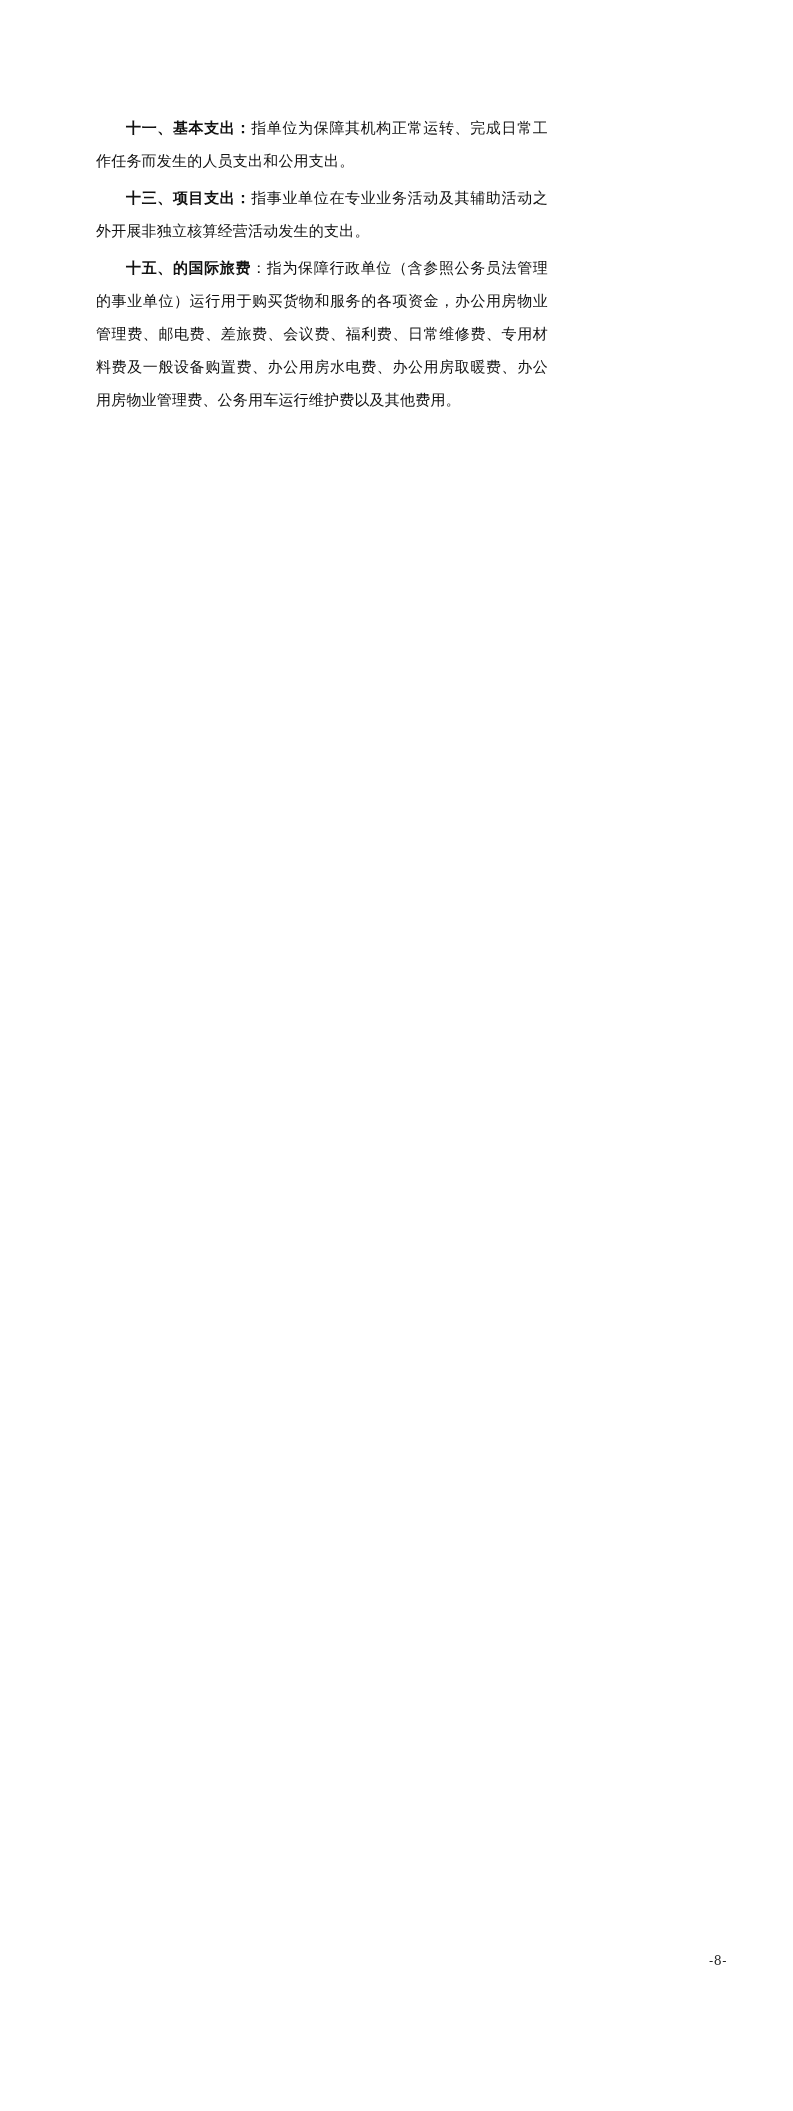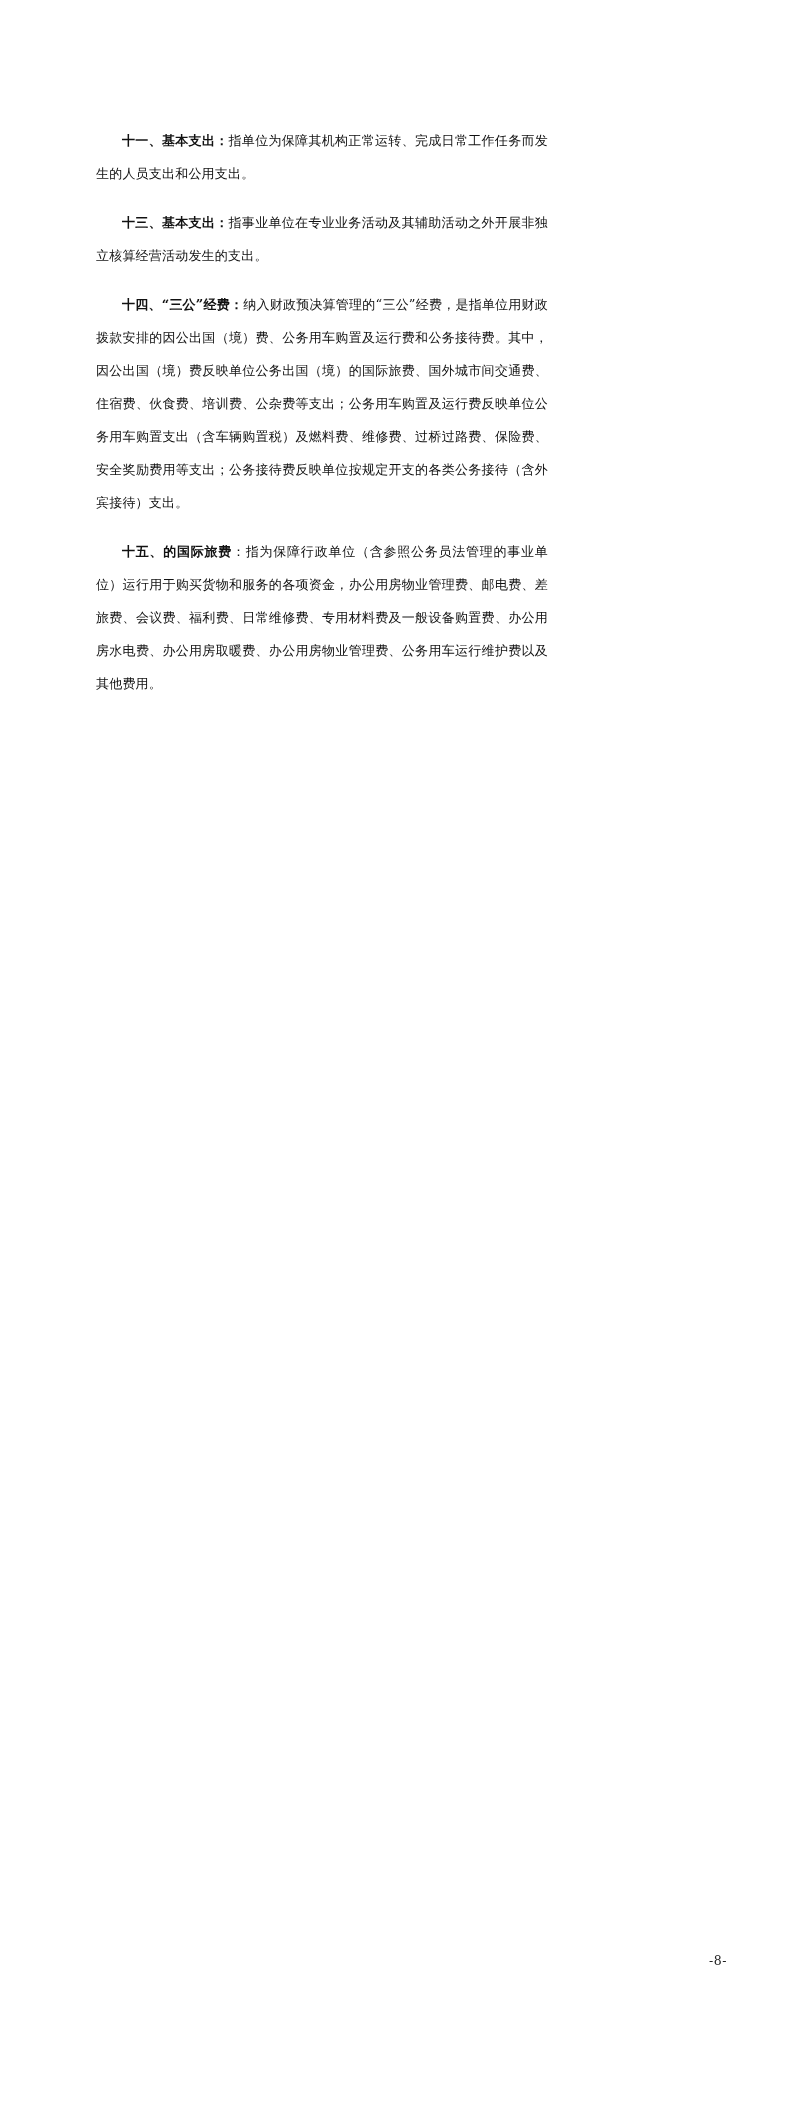--- a/index.html
+++ b/index.html
@@ -17,22 +17,22 @@
     font-family: "DejaVu Serif", "Liberation Serif", serif;
     color: #000000;
   }
   .content {
     position: absolute;
     left: 96px;
     top: 108px;
     width: 452px;
   }
   .para {
-    margin: 16px 0 2px 0;
-    font-size: 13px;
+    margin: 4px 0 2px 0;
+    font-size: 15px;
     line-height: 33px;
     text-align: justify;
     text-justify: inter-ideograph;
     text-indent: 2em;
     letter-spacing: 0.2px;
     color: #111111;
   }
   .para .lead {
     font-weight: bold;
   }
@@ -49,23 +49,22 @@
 </head>
 <body>
 
 <div class="page">
 
   <div class="content">
 
     <p class="para"><span class="lead">十一、基本支出：</span><span>指单位为保障其机构正常运转、完成日常工作任务而发生的人员支出和公用支出。</span></p>
 
 
-    <p class="para"><span class="lead">十三、基本支出：</span><span>指事业单位在专业业务活动及其辅助活动之外开展非独立核算经营活动发生的支出。</span></p>
+    <p class="para"><span class="lead">十三、项目支出：</span><span>指事业单位在专业业务活动及其辅助活动之外开展非独立核算经营活动发生的支出。</span></p>
 
-    <p class="para"><span class="lead">十四、“三公”经费：</span><span>纳入财政预决算管理的“三公”经费，是指单位用财政拨款安排的因公出国（境）费、公务用车购置及运行费和公务接待费。其中，因公出国（境）费反映单位公务出国（境）的国际旅费、国外城市间交通费、住宿费、伙食费、培训费、公杂费等支出；公务用车购置及运行费反映单位公务用车购置支出（含车辆购置税）及燃料费、维修费、过桥过路费、保险费、安全奖励费用等支出；公务接待费反映单位按规定开支的各类公务接待（含外宾接待）支出。</span></p>
 
     <p class="para"><span class="lead">十五、的国际旅费</span><span>：指为保障行政单位（含参照公务员法管理的事业单位）运行用于购买货物和服务的各项资金，办公用房物业管理费、邮电费、差旅费、会议费、福利费、日常维修费、专用材料费及一般设备购置费、办公用房水电费、办公用房取暖费、办公用房物业管理费、公务用车运行维护费以及其他费用。</span></p>
 
   </div>
 
   <div class="page-number">-8-</div>
 
 </div>
 
 </body></html>

